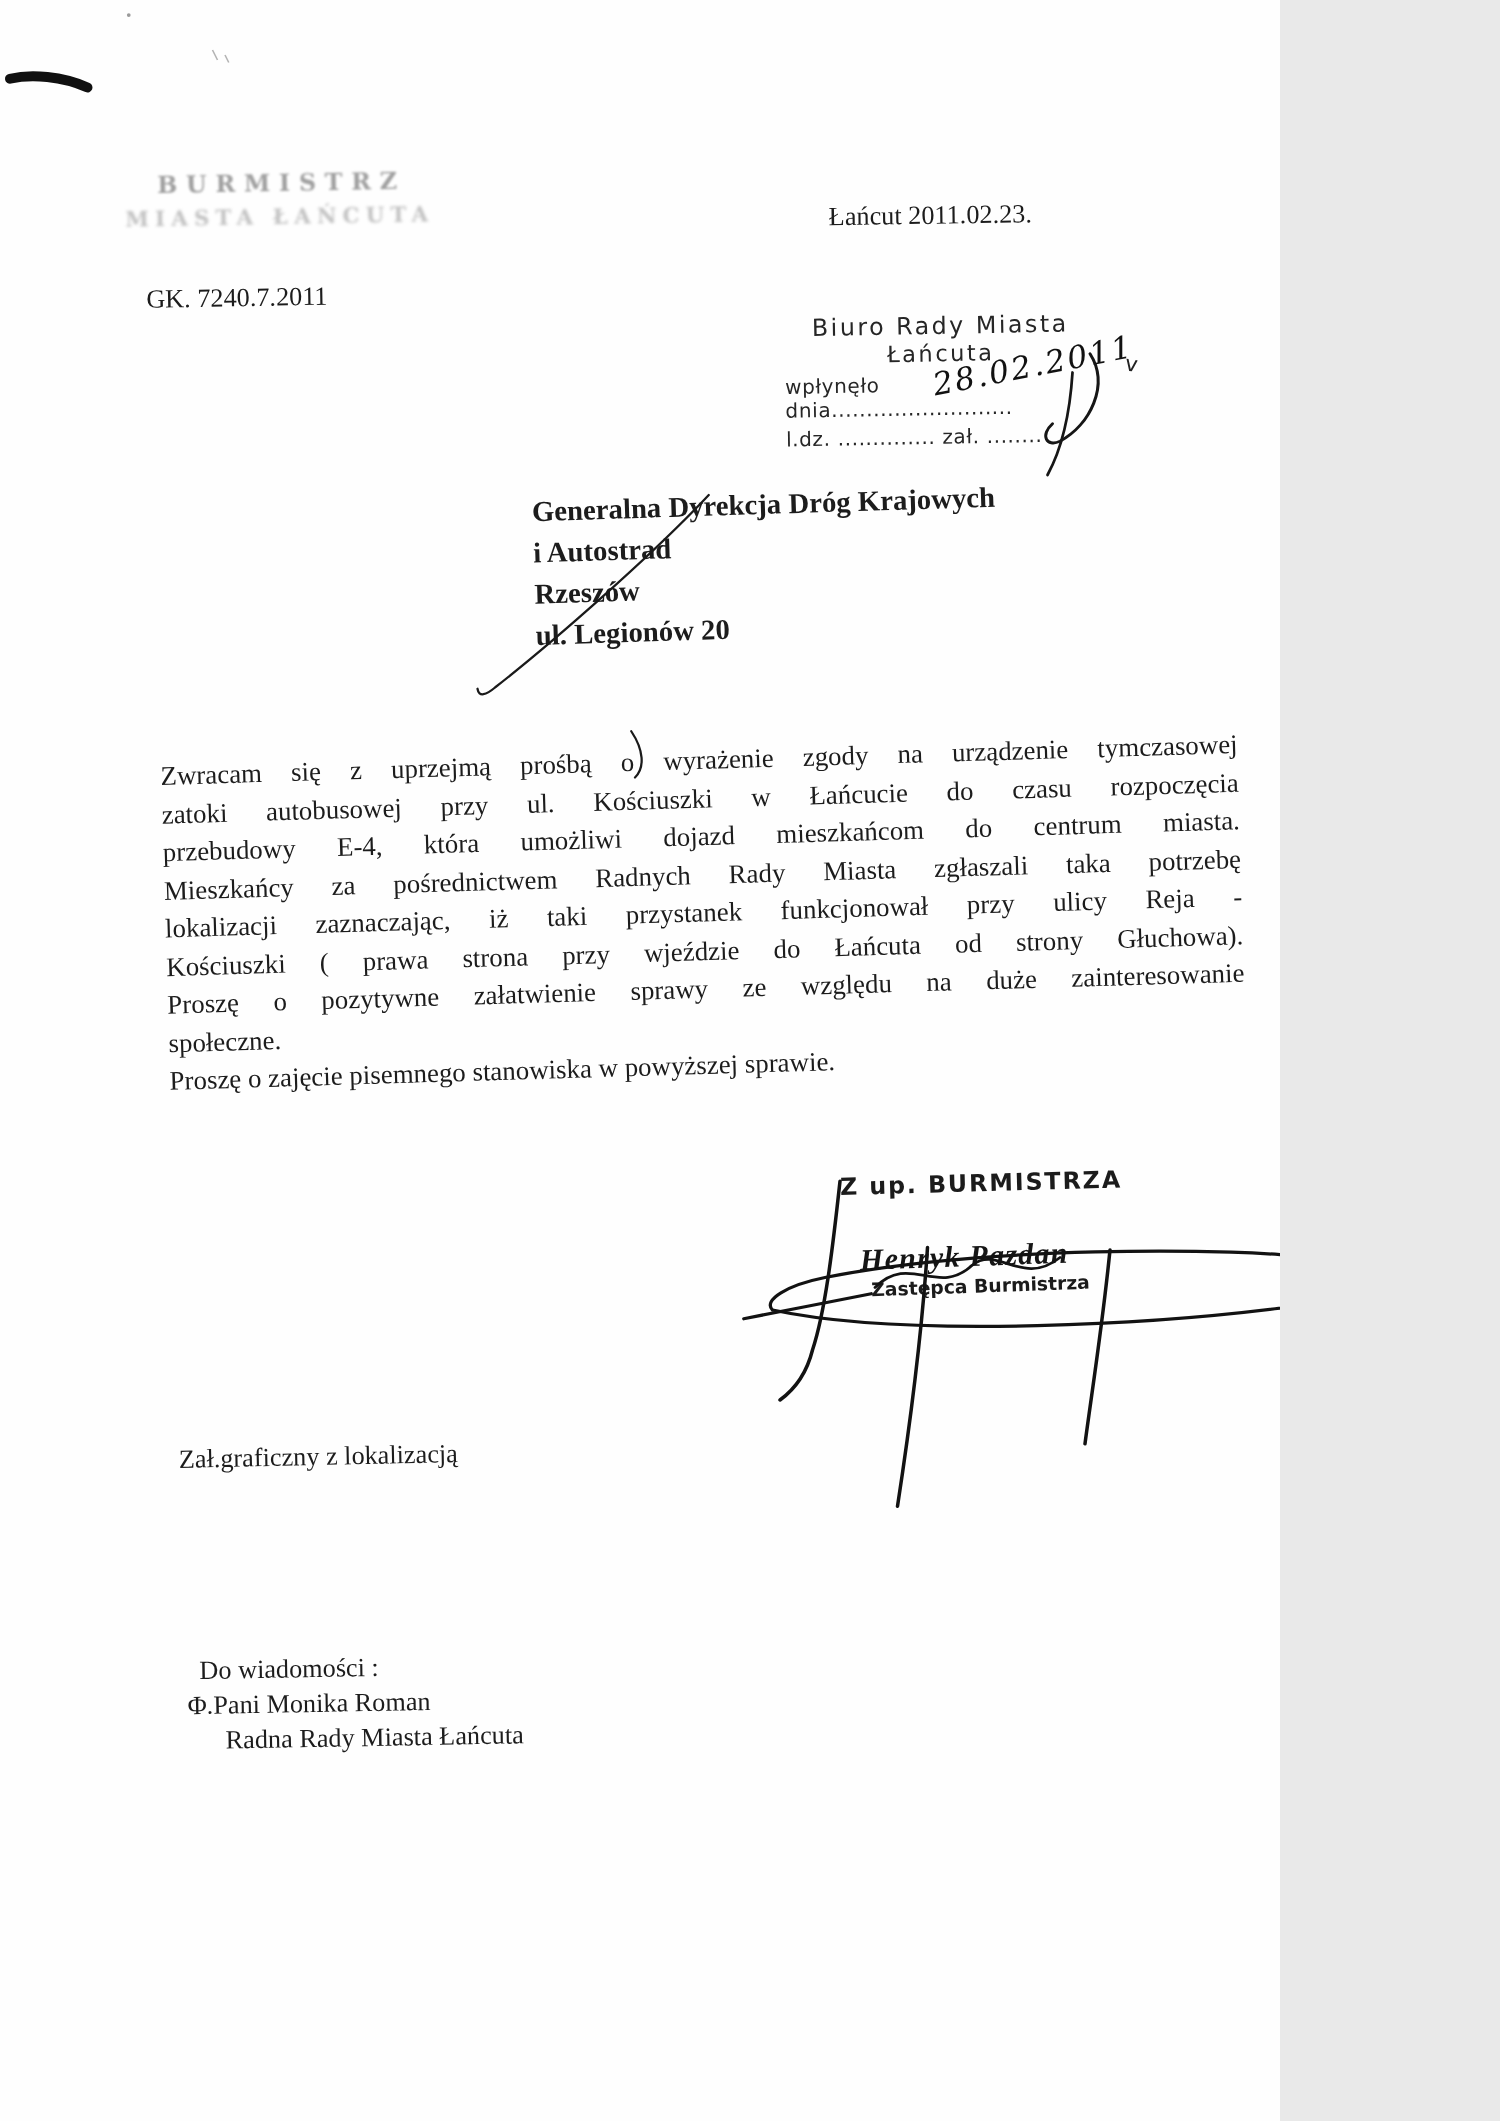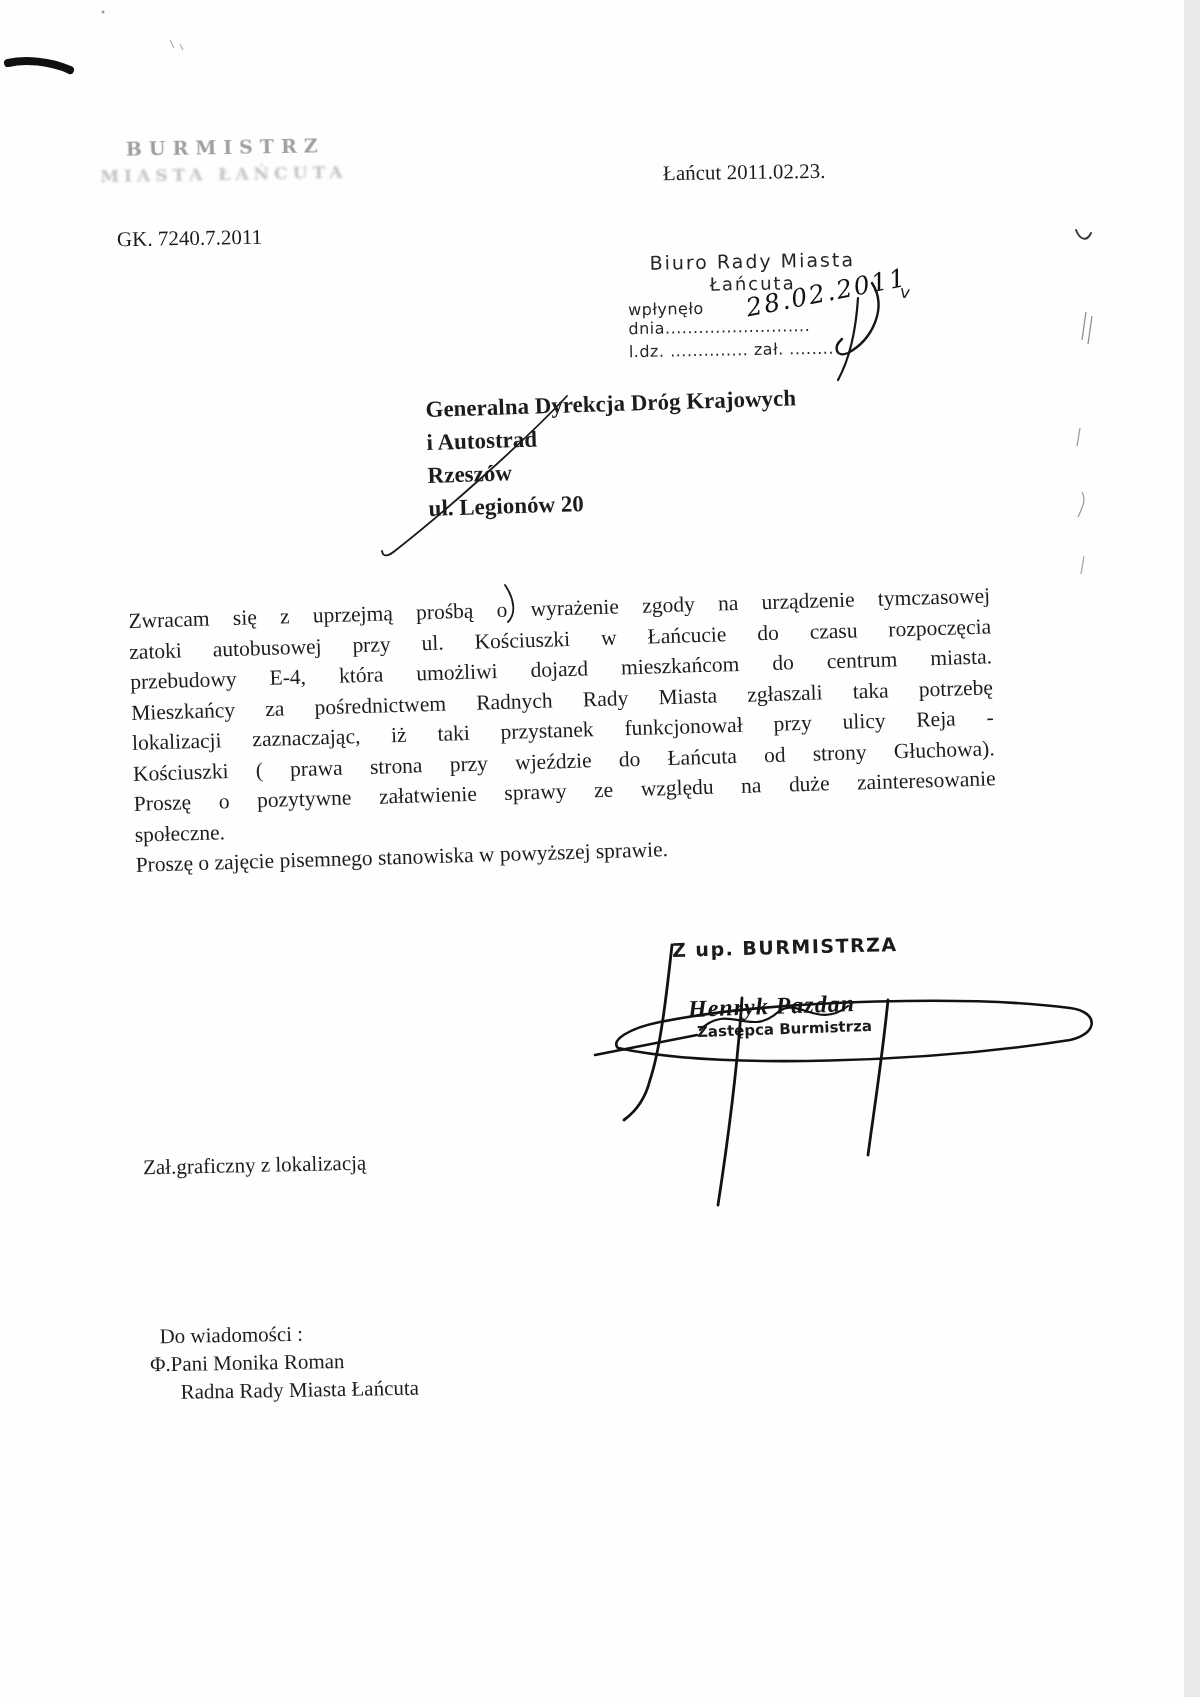--- a/index.html
+++ b/index.html
@@ -1,18 +1,18 @@
 <!DOCTYPE html>
 <html><head>
 <meta charset="utf-8">
 <style>
   html,body{margin:0;padding:0;background:#e9e9e9;}
   .page{
     position:relative;
-    width:1184px;height:1697px;
+    width:1024px;height:1697px;
     background:#fefefe;
     overflow:hidden;
     font-family:"Liberation Serif", serif;
     color:#1c1c1c;
   }
   .abs{position:absolute;}
   
   .sender-stamp{
     left:100px;top:136px;
     font-family:"DejaVu Serif", serif;

